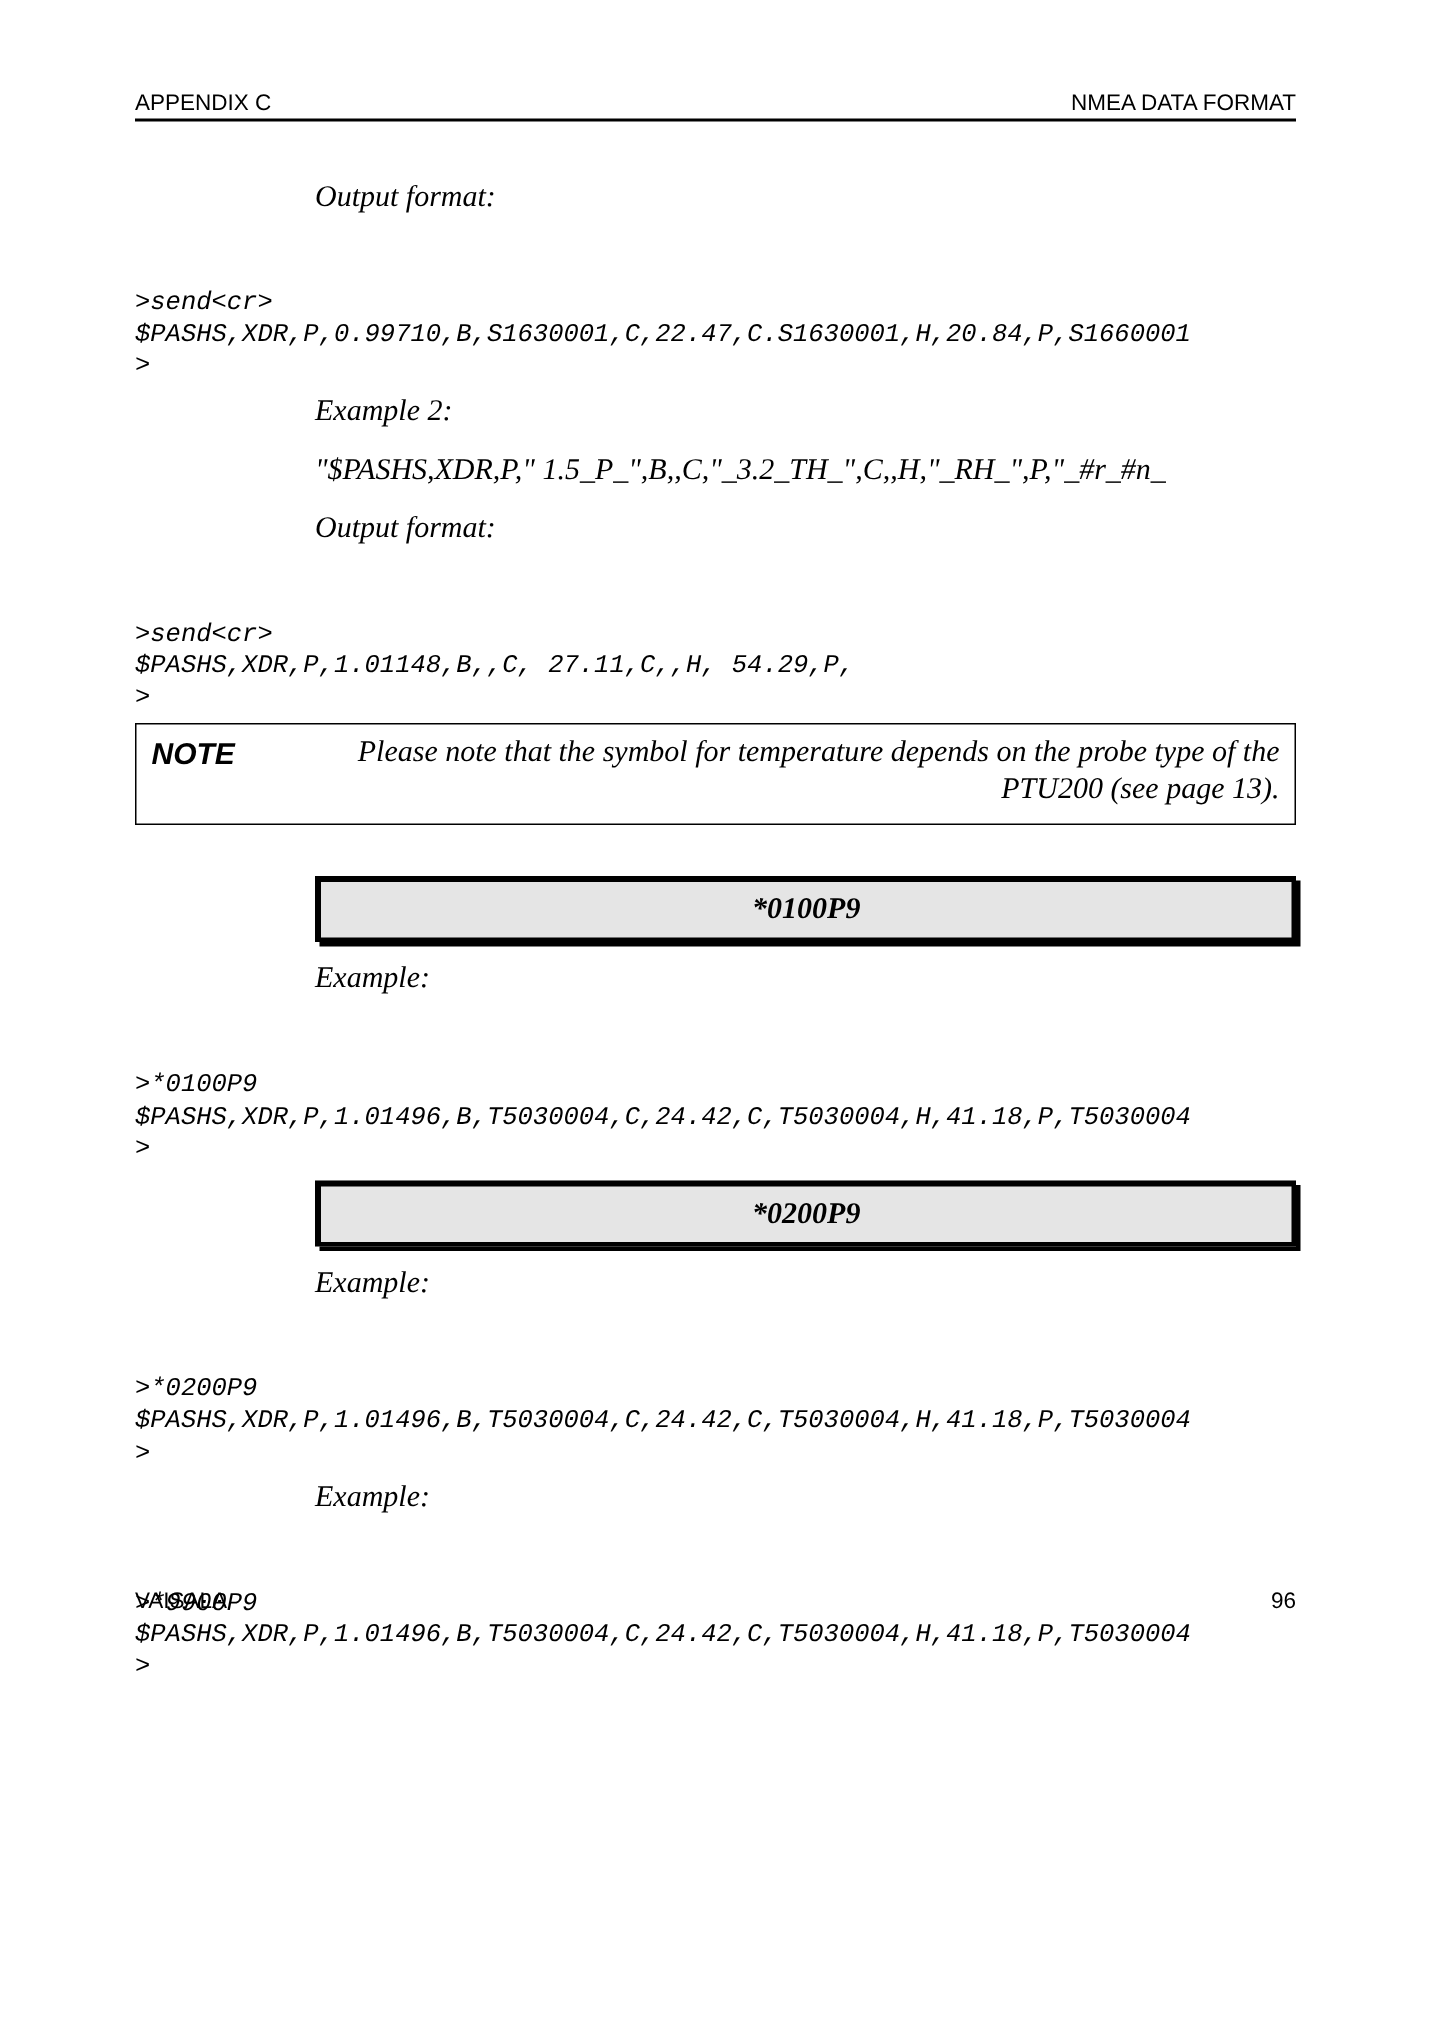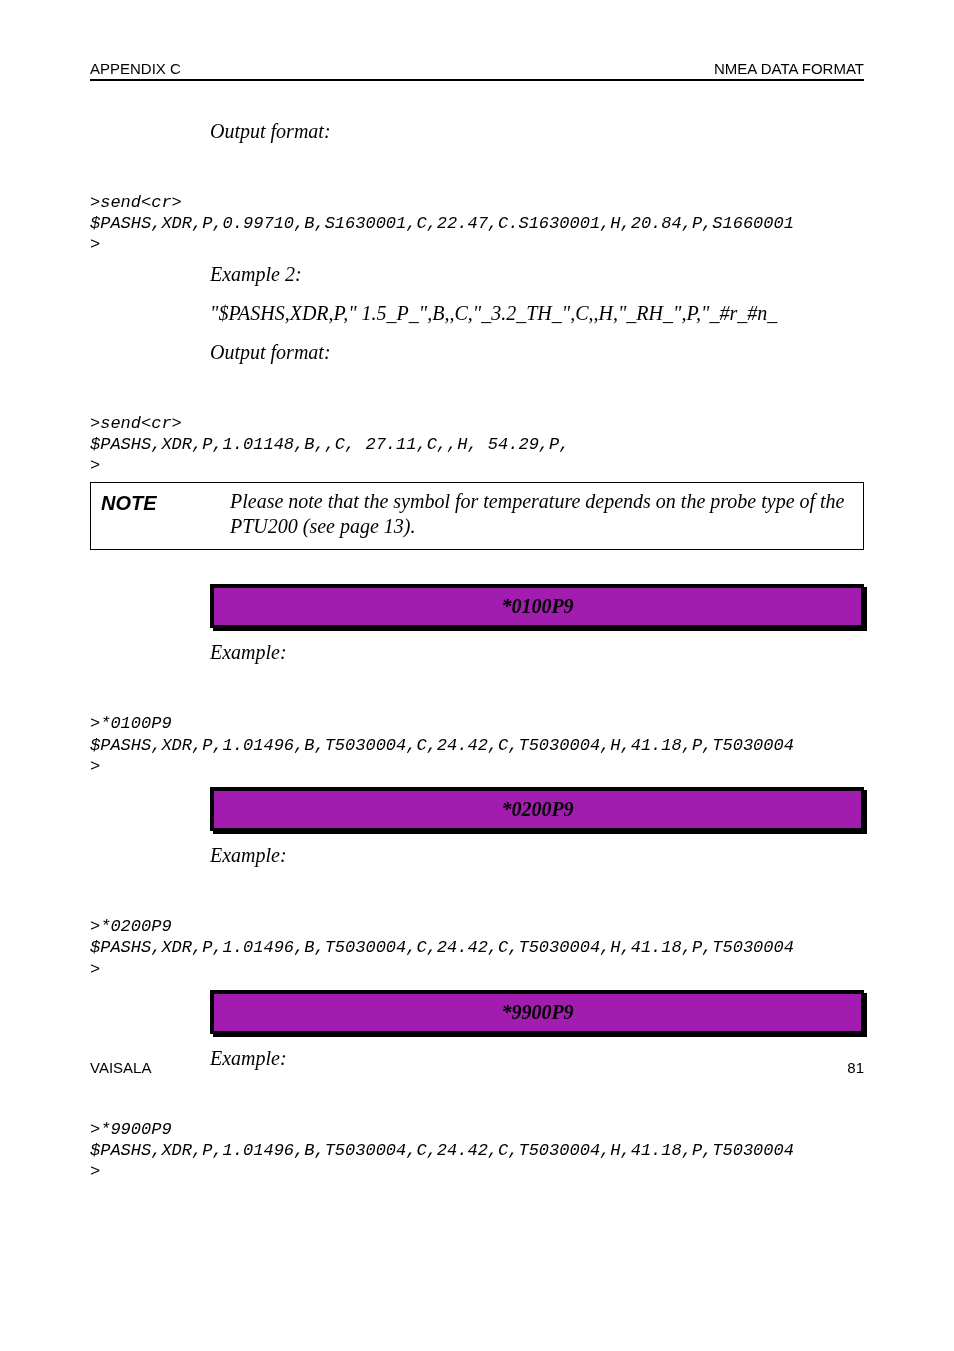--- a/index.html
+++ b/index.html
@@ -51,46 +51,46 @@
   }
 
   .note-box {
     border: 1.5px solid #000;
     margin: 6px 0 34px 0;
     margin-left: -120px;
     padding: 6px 10px 10px 10px;
     display: flex;
     align-items: flex-start;
     font-size: 20px;
-    gap: 19px;
   }
   .note-box .note-label {
     font-family: Arial, Helvetica, sans-serif;
     font-weight: bold;
     font-size: 20px;
     min-width: 110px;
     padding-top: 2px;
   }
   .note-box .note-text {
     flex: 1;
+    text-align: right;
   }
 
   h1.gps {
     font-family: Arial, Helvetica, sans-serif;
     font-weight: bold;
     font-size: 36px;
     margin: 0 0 24px 0;
   }
 
   .cmd-box {
     margin: 10px 0 12px 0;
     border: 3px solid #000;
     border-left-width: 4px;
     border-top-width: 4px;
-    background: #a21caf;
+    background: #e5e5e5;
     position: relative;
     padding: 6px 0;
     box-shadow: 3px 3px 0 #000;
     text-align: center;
   }
   .cmd-box span {
     font-family: "Times New Roman", Times, serif;
     font-weight: bold;
     font-size: 20px;
   }
@@ -154,29 +154,26 @@
 &gt;</pre>
 
     <div class="cmd-box">
       <span>*0200P9</span>
     </div>
     <p class="body">Example:</p>
     <pre class="code code-wide">&gt;*0200P9
 $PASHS,XDR,P,1.01496,B,T5030004,C,24.42,C,T5030004,H,41.18,P,T5030004
 &gt;</pre>
 
-    <div class="cmd-box">
-      <span>*9900P9</span>
-    </div>
     <p class="body">Example:</p>
     <pre class="code code-wide">&gt;*9900P9
 $PASHS,XDR,P,1.01496,B,T5030004,C,24.42,C,T5030004,H,41.18,P,T5030004
 &gt;</pre>
   </div>
 
   <div class="footer">
     <div class="line">
       <span>VAISALA</span>
-      <span>81</span>
+      <span>96</span>
     </div>
   </div>
 
 </div>
 
 </body></html>

